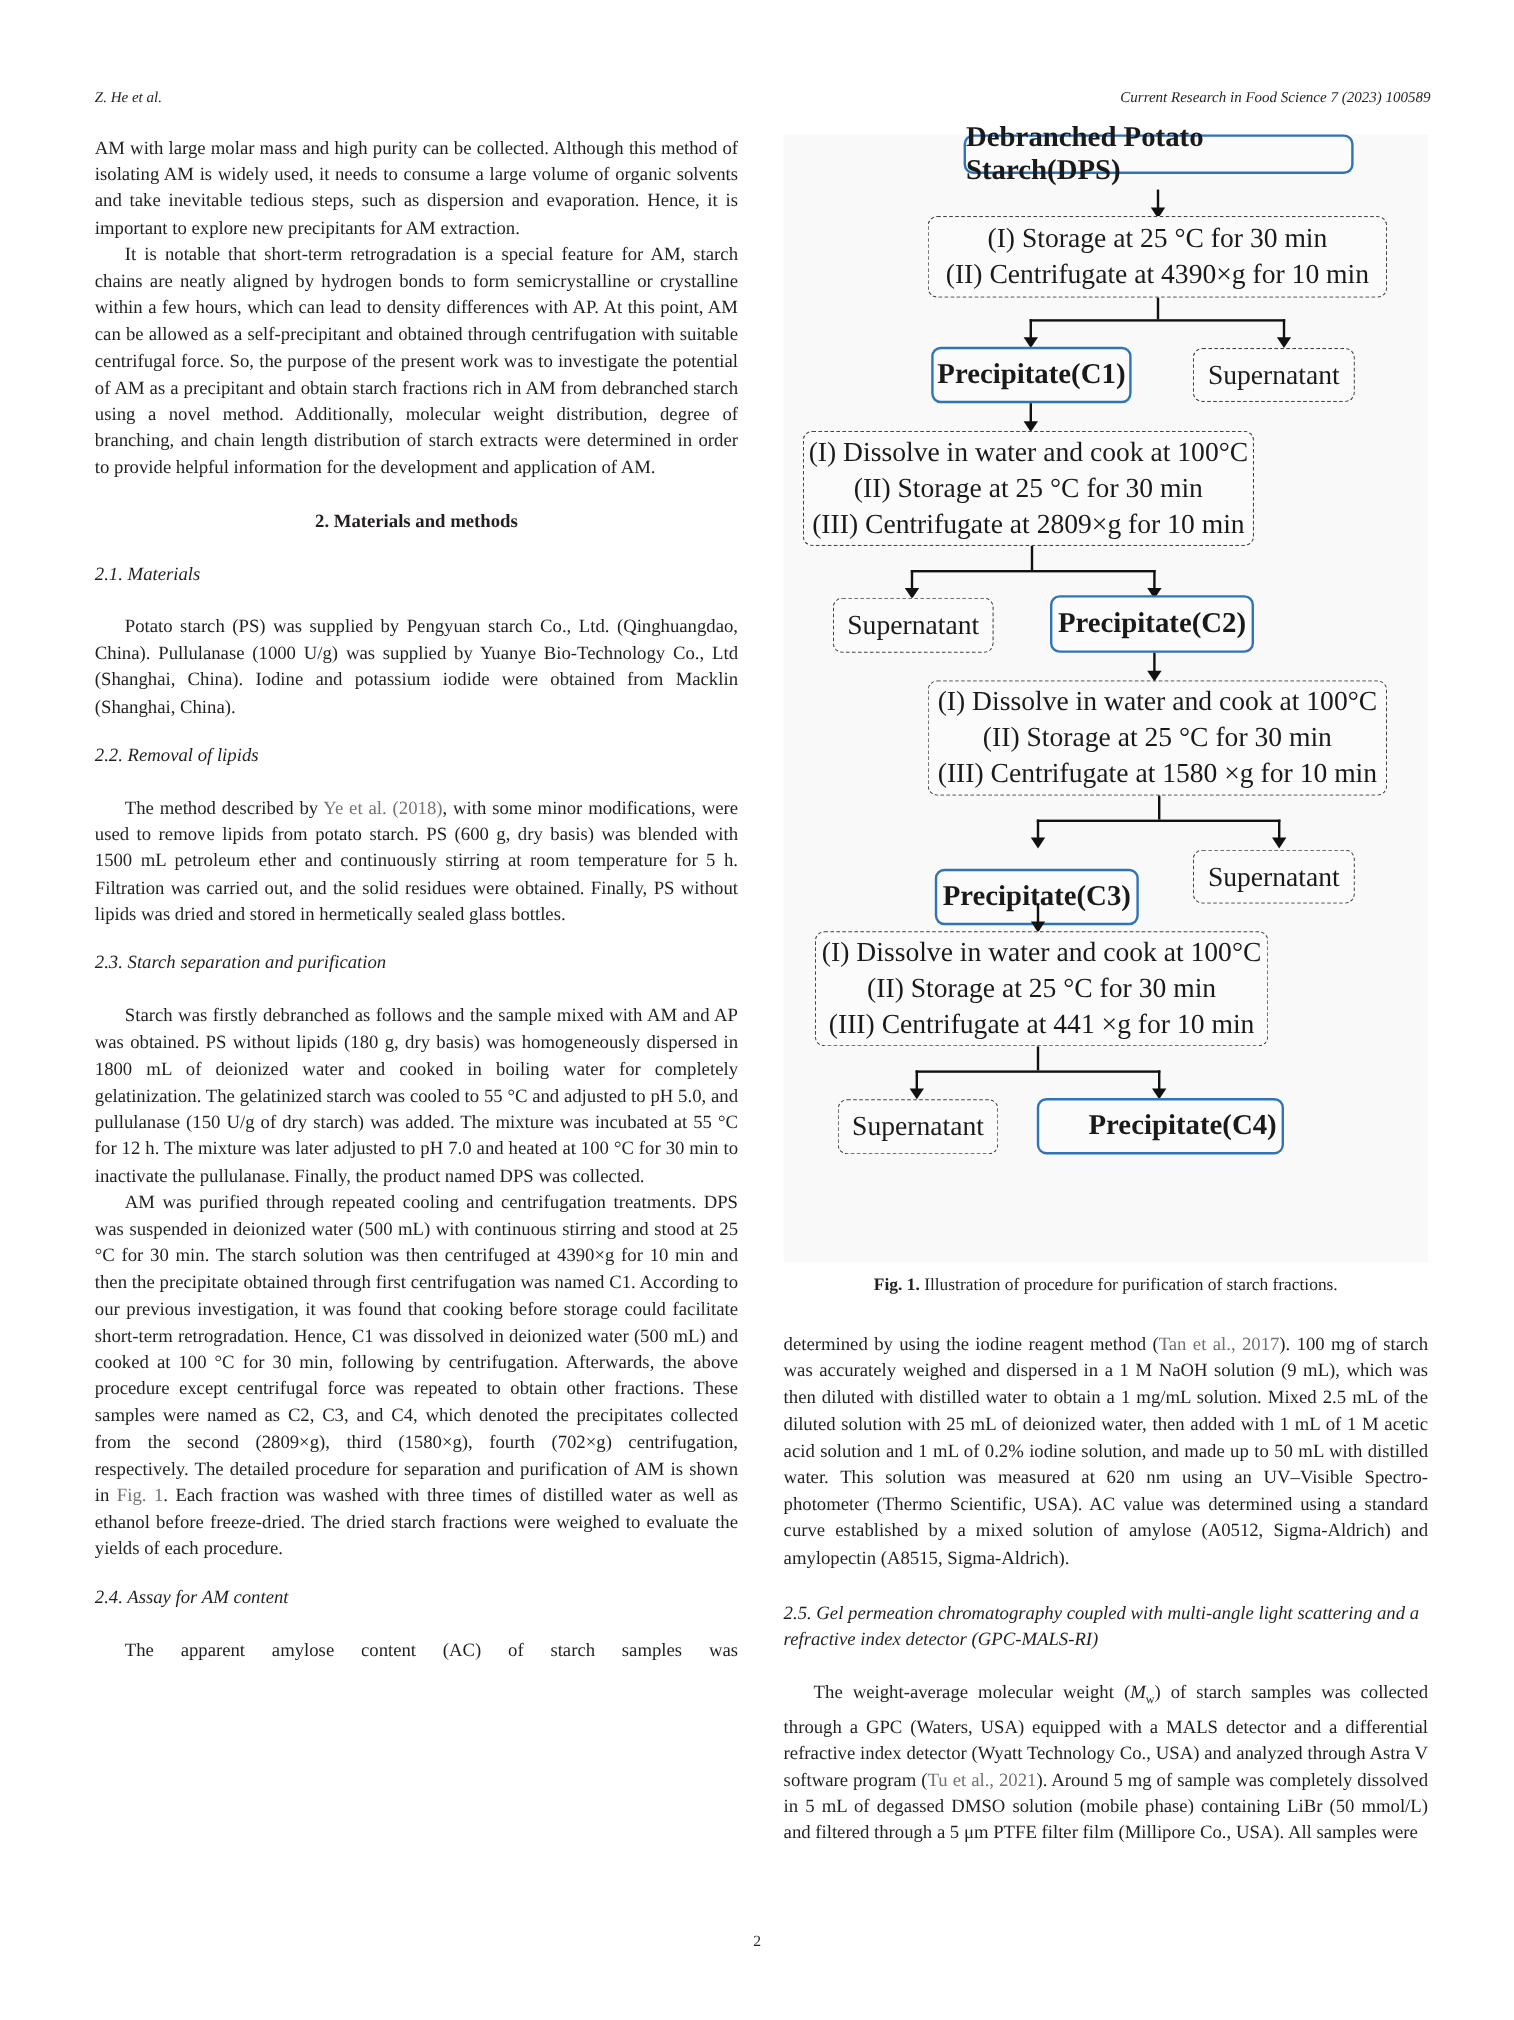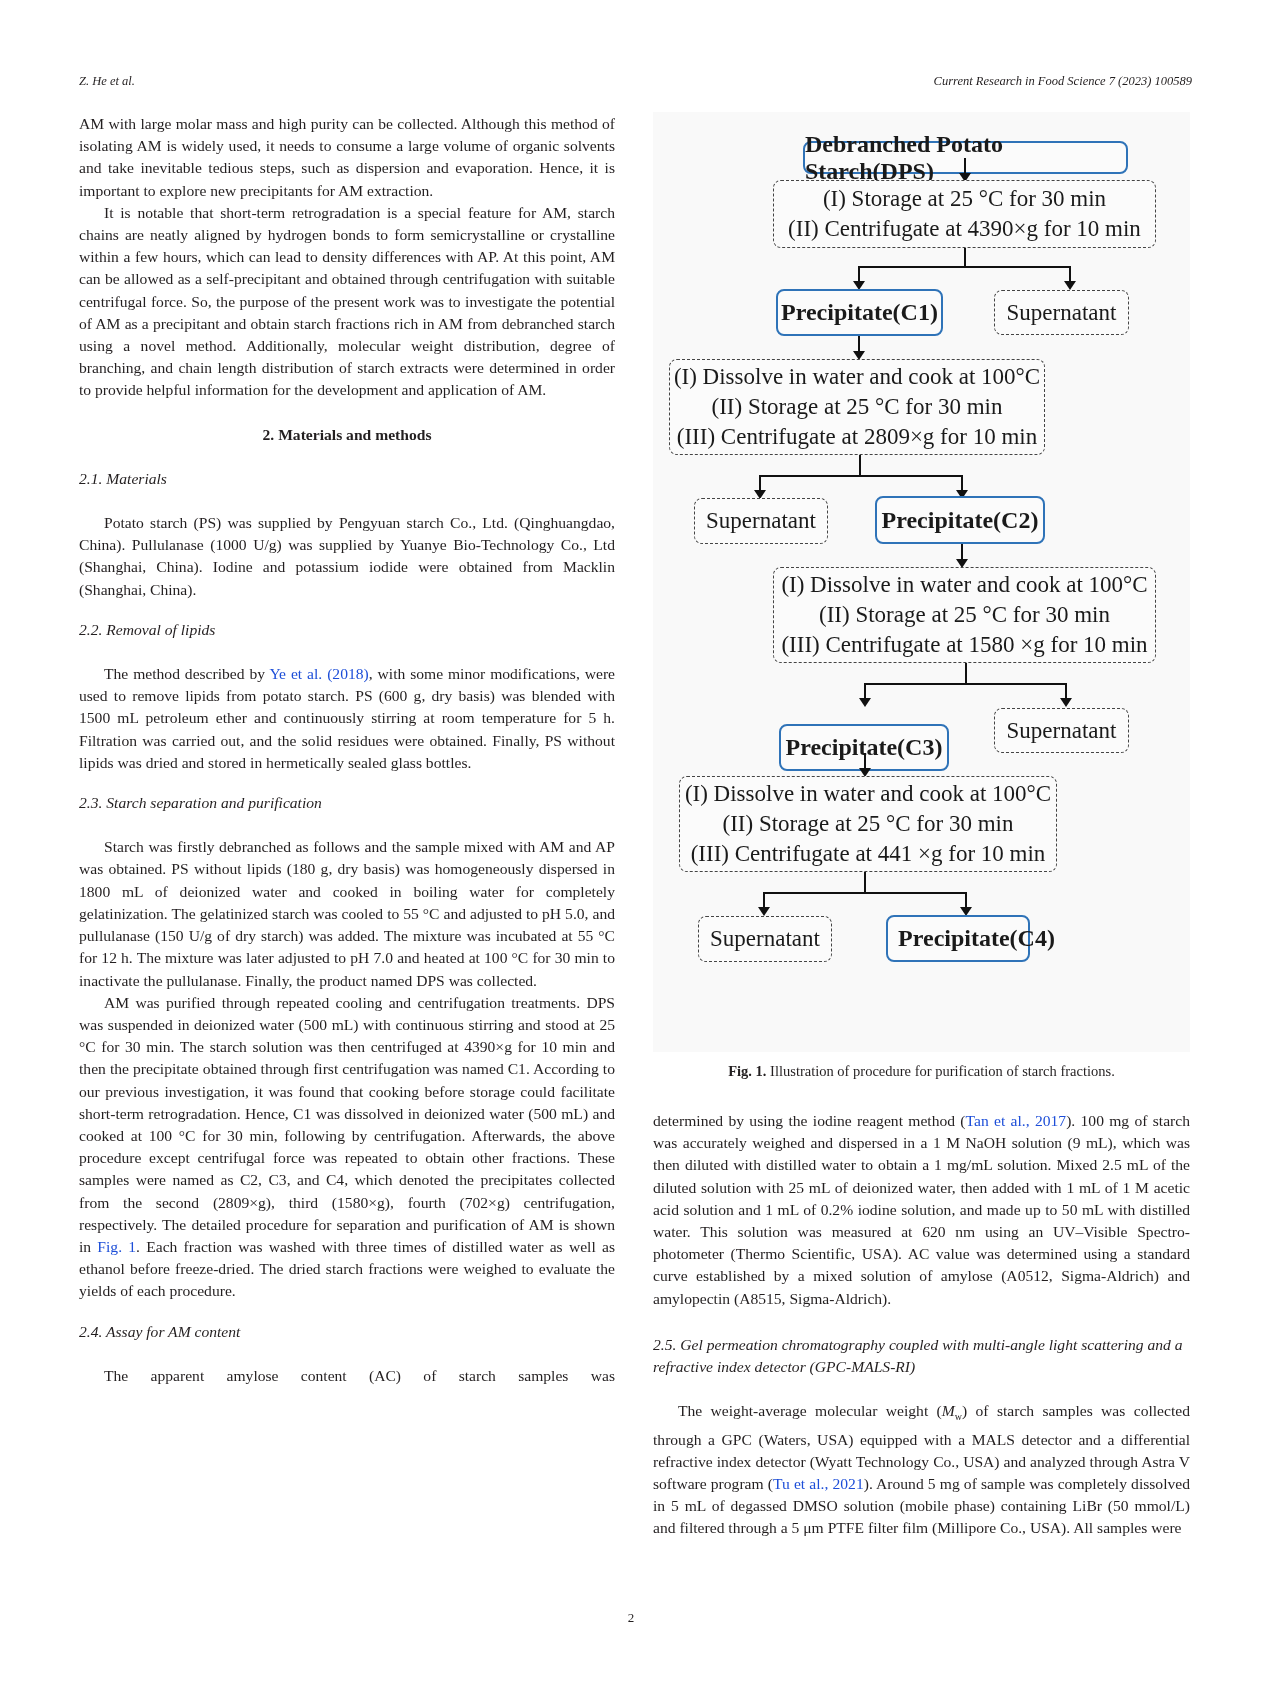--- a/index.html
+++ b/index.html
@@ -8,21 +8,21 @@
   .running-head { position: absolute; top: 74px; font-style: italic; font-size: 12.5px; }
   .rh-left { left: 79px; }
   .rh-right { right: 70px; }
   .col { position: absolute; width: 536px; font-size: 15.6px; line-height: 22.2px; text-align: justify; }
   .col-left { left: 79px; top: 113px; }
   .col-right { left: 653px; top: 1110px; width: 537px; }
   .col p { margin: 0; hyphens: manual; }
   .col p.indent { text-indent: 25px; }
   .sec-head { font-weight: bold; font-size: 15.6px; margin: 22px 0 22px 0 !important; text-align: center; }
   .sub-head { font-style: italic; font-size: 15.6px; margin: 18px 0 22px 0 !important; text-align: left; }
-  .link { color: #1d4ed8; }
+  .link { color: #737373; }
   .page-num { position: absolute; top: 1610px; left: 0; width: 1262px; text-align: center; font-size: 13px; }
 
   
   .figure { position: absolute; left: 653px; top: 112px; width: 537px; height: 945px; }
   .fig-bg { position: absolute; left: 0; top: 0; width: 537px; height: 940px; background: #f9f9f9; }
   .box { position: absolute; display: flex; flex-direction: column; align-items: center; justify-content: center;
          font-family: "Liberation Serif", "DejaVu Serif", serif; color: #1a1a1a; background: #fbfbfb; box-sizing: border-box; }
   .box.solid { border: 2.5px solid #2f73b8; border-radius: 8px; font-weight: bold; font-size: 24px; }
   .box.dashed { border: 1.6px dashed #444; border-radius: 8px; font-size: 23px; line-height: 30px; }
   .box.sup { font-size: 23px; }
@@ -51,21 +51,21 @@
   <p class="sub-head">2.3.  Starch separation and purification</p>
   <p class="indent">Starch was firstly debranched as follows and the sample mixed with AM and AP was obtained. PS without lipids (180 g, dry basis) was ho­mogeneously dispersed in 1800 mL of deionized water and cooked in boiling water for completely gelatinization. The gelatinized starch was cooled to 55 °C and adjusted to pH 5.0, and pullulanase (150 U/g of dry starch) was added. The mixture was incubated at 55 °C for 12 h. The mixture was later adjusted to pH 7.0 and heated at 100 °C for 30 min to inactivate the pullulanase. Finally, the product named DPS was collected.</p>
   <p class="indent"><span>AM was purified through repeated cooling and centrifugation treatments. DPS was suspended in deionized water (500 mL) with continuous stirring and stood at 25 °C for 30 min. The starch solution was then centrifuged at 4390×g for 10 min and then the precipitate obtained through first centrifugation was named C1. According to our previous investigation, it was found that cooking before storage could facilitate short-term retrogradation. Hence, C1 was dissolved in deion­ized water (500 mL) and cooked at 100 °C for 30 min, following by centrifugation. Afterwards, the above procedure except centrifugal force was repeated to obtain other fractions. These samples were named as C2, C3, and C4, which denoted the precipitates collected from the second (2809×g), third (1580×g), fourth (702×g) centrifugation, respectively. The detailed procedure for separation and purification of AM is shown in </span><span class="link">Fig. 1</span><span>. Each fraction was washed with three times of distilled water as well as ethanol before freeze-dried. The dried starch fractions were weighed to evaluate the yields of each procedure.</span></p>
   <p class="sub-head">2.4.  Assay for AM content</p>
   <p class="indent" style="text-align-last: justify;">The apparent amylose content (AC) of starch samples was</p>
 </div>
 
 <div class="figure">
   <div class="fig-bg"></div>
 
-  <div class="box solid" style="left:150px; top:0px; width:325px; height:33px;margin-top:29px;">
+  <div class="box solid" style="left:150px; top:0px; width:325px; height:33px;">
       <span>Debranched Potato Starch(DPS)</span>
     </div>
   <div class="arrow" style="left:311px; top:46px; height:22px;"></div>
 
   <div class="box dashed" style="left:120px; top:68px; width:383px; height:68px;">
     <span>(I) Storage at 25 °C for 30 min</span>
     <span>(II) Centrifugate at 4390×g for 10 min</span>
   </div>
   <div class="vline" style="left:311px; top:136px; height:18px;"></div>
   <div class="hline" style="left:205px; top:154px; width:213px;"></div>
@@ -122,21 +122,21 @@
     <span>(III) Centrifugate at 441 ×g for 10 min</span>
   </div>
   <div class="vline" style="left:211px; top:760px; height:20px;"></div>
   <div class="hline" style="left:110px; top:780px; width:204px;"></div>
   <div class="arrow" style="left:110px; top:780px; height:22px;"></div>
   <div class="arrow" style="left:312px; top:780px; height:22px;"></div>
 
   <div class="box dashed sup" style="left:45px; top:804px; width:134px; height:46px;">
       <span>Supernatant</span>
     </div>
-  <div class="box solid" style="left:233px; top:803px; width:144px; height:47px;padding-left:37px;">
+  <div class="box solid" style="left:211px; top:803px; width:206px; height:47px;padding-left:37px;">
       <span>Precipitate(C4)</span>
     </div>
 </div>
 
 <div class="caption" style="left:653px;">
   <b>Fig. 1.</b><span>  Illustration of procedure for purification of starch fractions.</span>
 </div>
 
 <div class="col col-right">
   <p><span>determined by using the iodine reagent method (</span><span class="link">Tan et al., 2017</span><span>). 100 mg of starch was accurately weighed and dispersed in a 1 M NaOH so­lution (9 mL), which was then diluted with distilled water to obtain a 1 mg/mL solution. Mixed 2.5 mL of the diluted solution with 25 mL of deionized water, then added with 1 mL of 1 M acetic acid solution and 1 mL of 0.2% iodine solution, and made up to 50 mL with distilled water. This solution was measured at 620 nm using an UV–Visible Spectro­photometer (Thermo Scientific, USA). AC value was determined using a standard curve established by a mixed solution of amylose (A0512, Sigma-Aldrich) and amylopectin (A8515, Sigma-Aldrich).</span></p>

